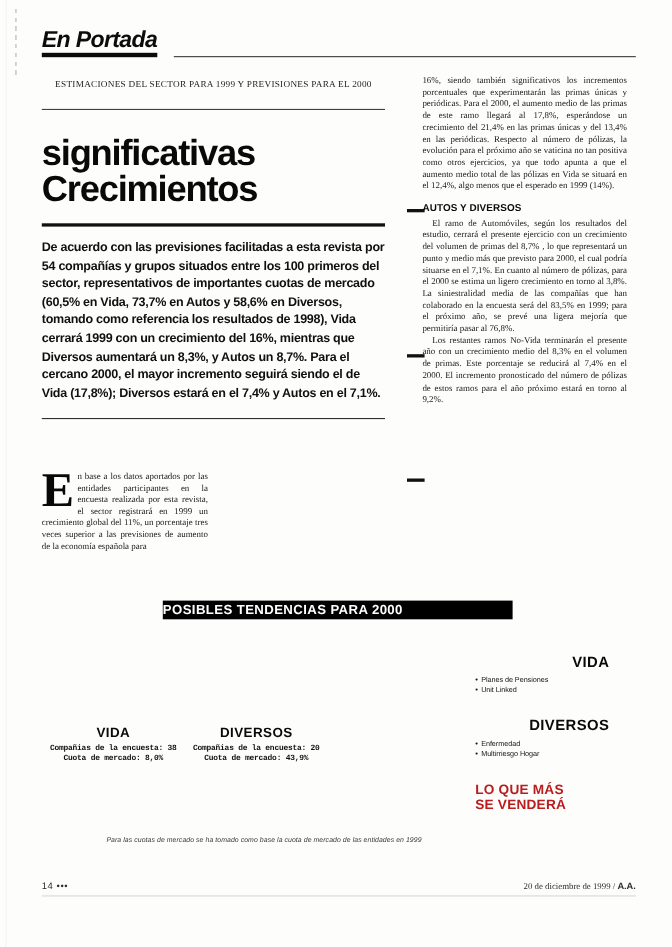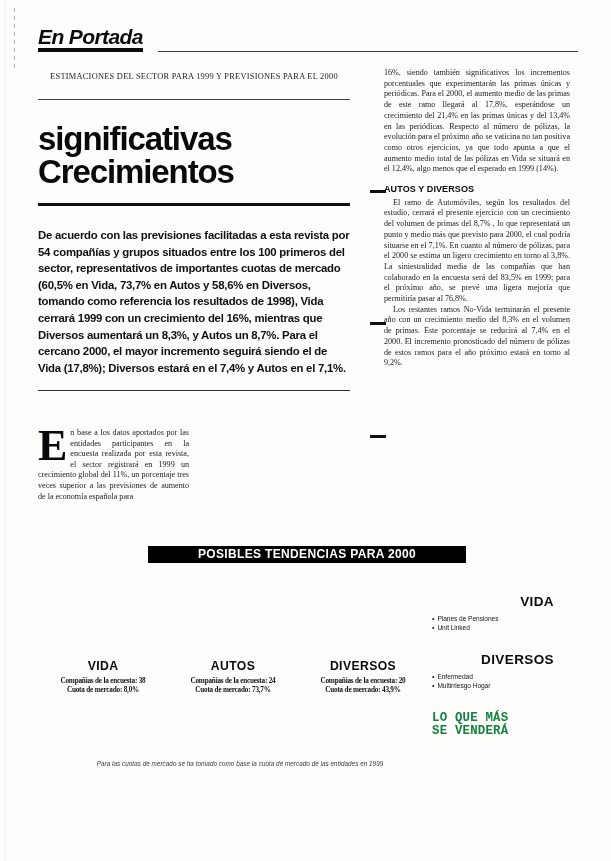--- a/index.html
+++ b/index.html
@@ -107,21 +107,21 @@
     background: #111;
     width: 100%;
   }
   #standfirst {
     font-family: "Liberation Sans", sans-serif;
     font-weight: bold;
     font-size: 11.4px;
     line-height: 16.6px;
     letter-spacing: -0.25px;
     color: #101010;
-    margin-top: 21px;
+    margin-top: 11px;
   }
   #standfirst-rule {
     margin-top: 14px;
     height: 1px;
     background: #2f2f2f;
     width: 100%;
   }
 
   
   #body-cols {
@@ -200,21 +200,20 @@
     height: 17px;
     background: #000;
   }
   #info-banner-label {
     font-family: "Liberation Sans", sans-serif;
     font-weight: bold;
     font-size: 12px;
     letter-spacing: .35px;
     color: #fff;
     line-height: 17px;
-    text-align: center;
     width: 100%;
     display: block;
   }
   #chart-area {
     position: absolute;
     left: 0;
     top: 60px;
     width: 390px;
   }
   #pct-row {
@@ -245,21 +244,21 @@
   }
   .seg-cell { width: 130px; text-align: center; }
   .seg-title {
     font-family: "Liberation Sans", sans-serif;
     font-weight: bold;
     font-size: 12.2px;
     letter-spacing: .4px;
     color: #0a0a0a;
   }
   .seg-line {
-    font-family: Liberation Serif, serif;
+    font-family: Liberation Mono, monospace;
     font-weight: bold;
     font-size: 7.2px;
     letter-spacing: -0.2px;
     color: #121212;
     margin-top: 4px;
     white-space: nowrap;
   }
   .seg-line.second { margin-top: 1px; }
   #chart-note {
     position: absolute;
@@ -302,26 +301,26 @@
     color: #161616;
     letter-spacing: -0.05px;
   }
   .side-list li::before {
     content: "\2022";
     margin-right: 3px;
     font-size: 7px;
   }
   #side-footer {
     margin-top: 22px;
-    font-family: Liberation Mono, monospace;
+    font-family: Liberation Sans, sans-serif;
     font-weight: bold;
     font-size: 12.4px;
     line-height: 13px;
     letter-spacing: .2px;
-    color: #15803d;
+    color: #b91c1c;
   }
 
   
   #footer {
     position: absolute;
     left: 38px;
     top: 800px;
     width: 540px;
     height: 14px;
   }
@@ -402,25 +401,20 @@
     <div id="chart-area">
 
 
       <div id="seg-row">
         <div class="seg-cell">
           <div class="seg-title">VIDA</div>
           <div class="seg-line">Compañias de la encuesta: 38</div>
           <div class="seg-line second">Cuota de mercado: 8,0%</div>
         </div>
         <div class="seg-cell">
-          <div class="seg-title">AUTOS</div>
-          <div class="seg-line">Compañias de la encuesta: 24</div>
-          <div class="seg-line second">Cuota de mercado: 73,7%</div>
-        </div>
-        <div class="seg-cell">
           <div class="seg-title">DIVERSOS</div>
           <div class="seg-line">Compañias de la encuesta: 20</div>
           <div class="seg-line second">Cuota de mercado: 43,9%</div>
         </div>
       </div>
 
     </div>
 
     <div id="chart-note">Para las cuotas de mercado se ha tomado como base la cuota de mercado de las entidades en 1999</div>
 
@@ -439,14 +433,19 @@
       </ul>
 
       <div id="side-footer">
         <div>LO QUE MÁS</div>
         <div>SE VENDERÁ</div>
       </div>
 
     </div>
   </div>
 
+  <div id="footer">
+    <span id="folio">14 •••</span>
+    <span id="footer-date"><span>20 de diciembre de 1999 / </span><b>A.A.</b></span>
+    <div id="footer-rule"></div>
+  </div>
 
 </div>
 
 </body></html>

